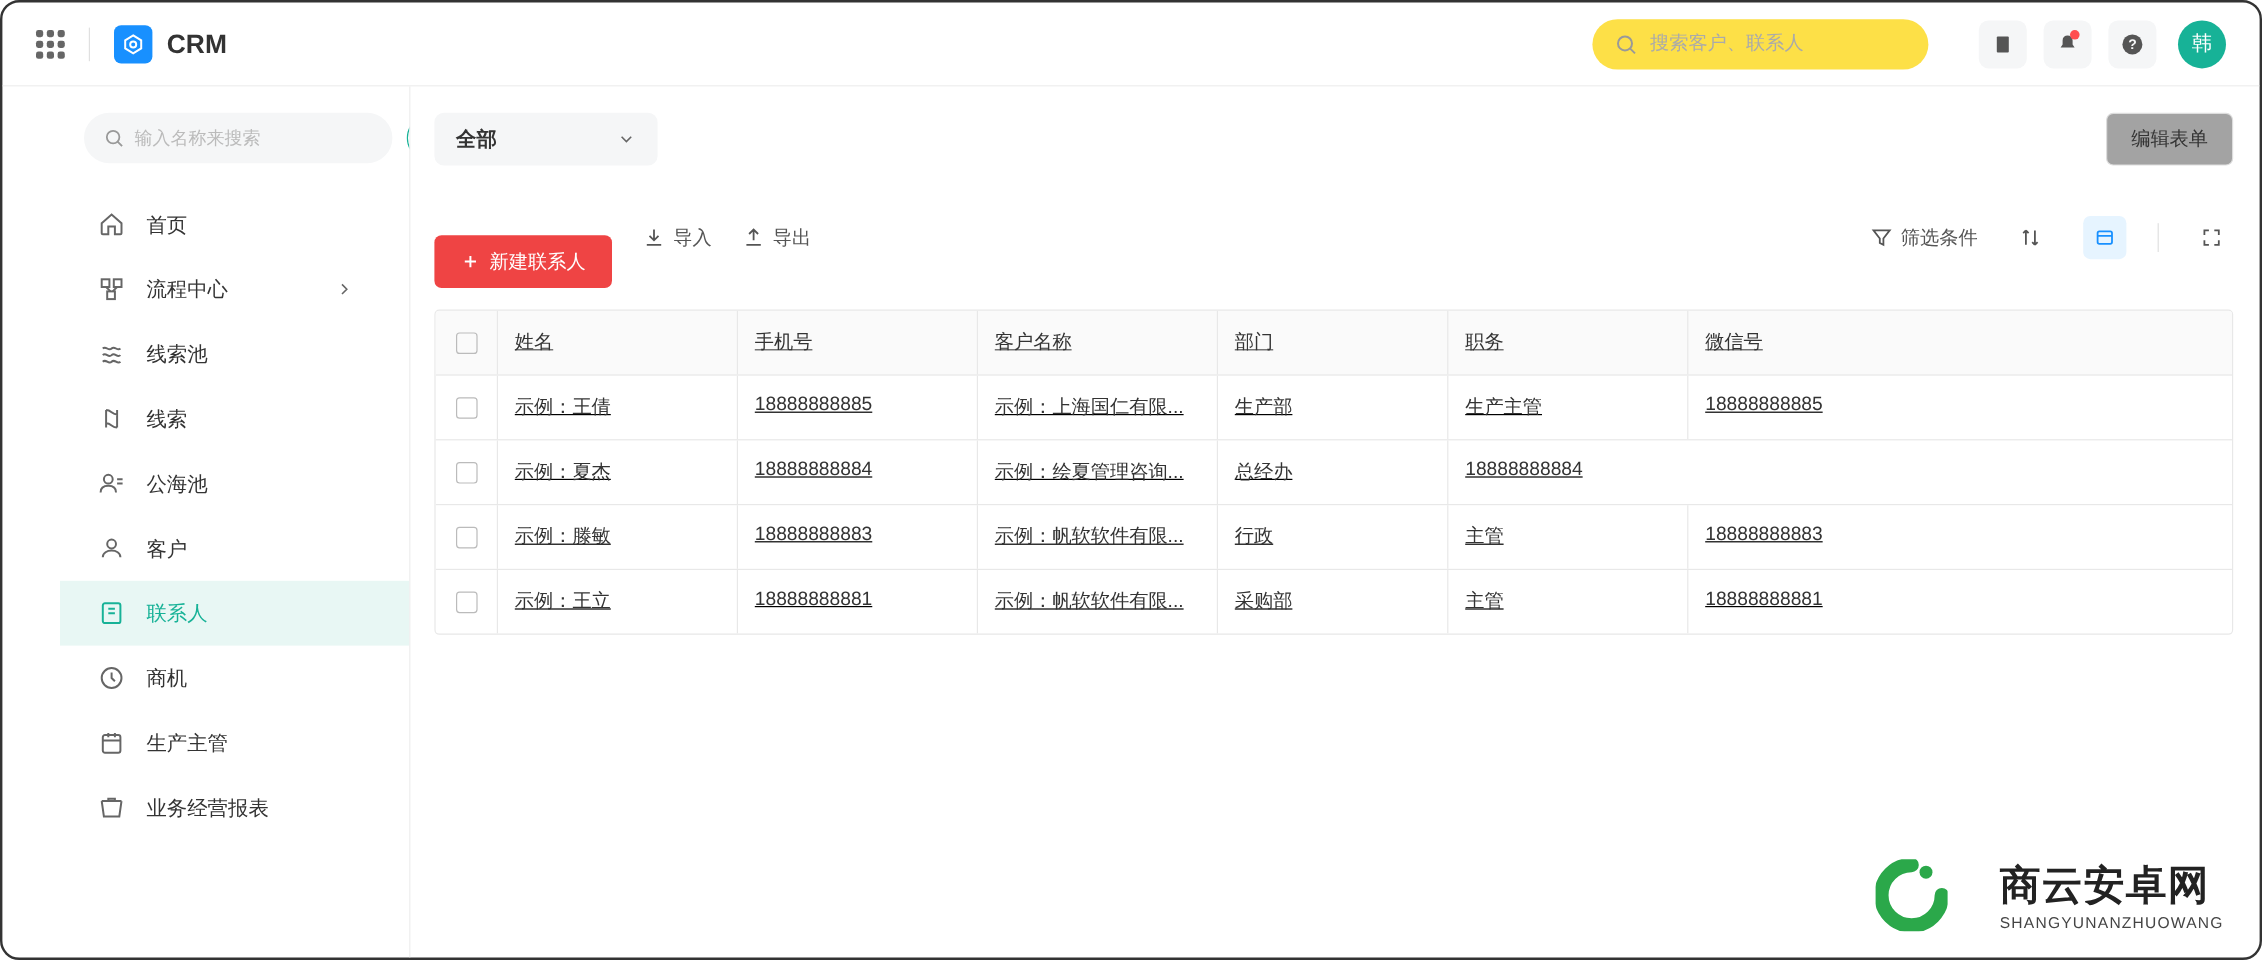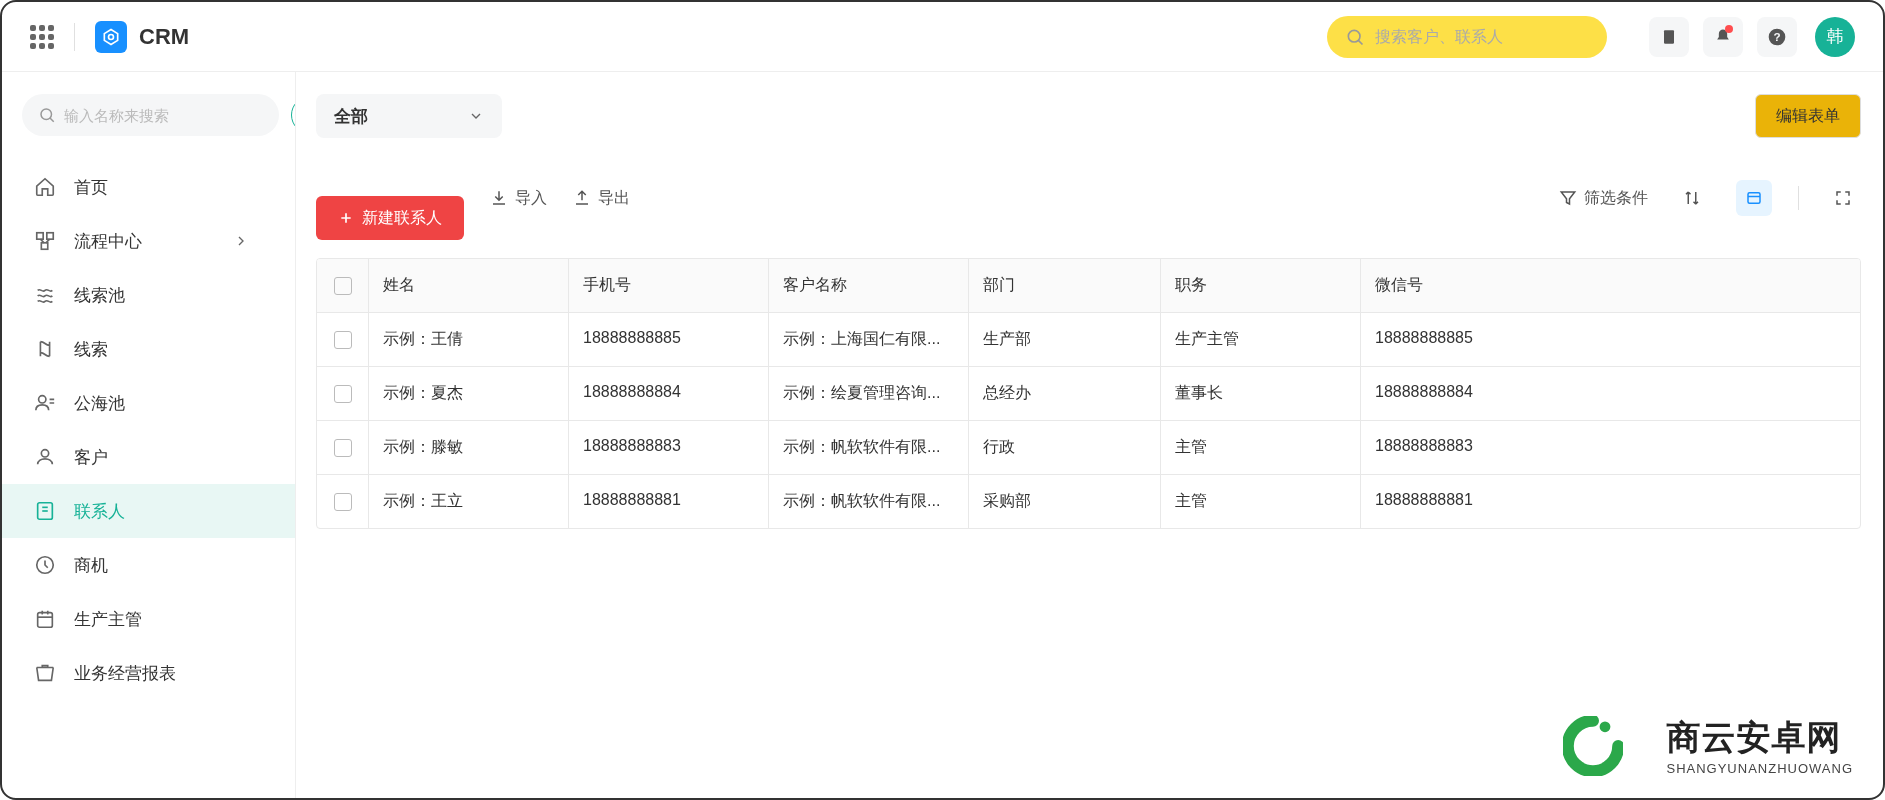--- a/index.html
+++ b/index.html
@@ -20,21 +20,21 @@
 .global-search input::placeholder { color: #aaa; }
 .header-icon { width: 40px; height: 40px; display: flex; align-items: center; justify-content: center; border-radius: 8px; background: #f5f6f7; margin-left: 14px; cursor: pointer; position: relative; }
 .header-icon svg { width: 20px; height: 20px; color: #555; }
 .notif-dot { position: absolute; top: 8px; right: 10px; width: 8px; height: 8px; background: #ff4d4f; border-radius: 50%; }
 .avatar { width: 40px; height: 40px; border-radius: 50%; background: #17b297; color: #fff; display: flex; align-items: center; justify-content: center; margin-left: 18px; font-size: 17px; cursor: pointer; }
 
 
 .body-wrap { display: flex; height: calc(100% - 70px); }
 
 
-.sidebar { width: 294px; border-right: 1px solid #eee; display: flex; flex-direction: column; overflow:hidden; }
+.sidebar { width: 340px; border-right: 1px solid #eee; display: flex; flex-direction: column; overflow:hidden;padding-left:48px; }
 .sidebar-top { display: flex; align-items: center; padding: 22px 16px 18px 20px; gap: 12px; }
 .side-search { flex: 1; height: 42px; background: #f5f6f7; border-radius: 21px; display: flex; align-items: center; padding: 0 16px; }
 .side-search svg { width: 18px; height: 18px; color: #999; margin-right: 8px; }
 .side-search input { border: none; background: transparent; outline: none; font-size: 15px; flex: 1; }
 .side-search input::placeholder { color: #bbb; }
 .new-btn { height: 38px; padding: 0 16px; border: 1.5px solid #17b297; color: #17b297; border-radius: 19px; background: #fff; display: flex; align-items: center; font-size: 15px; cursor: pointer; gap: 6px; }
 .collapse-btn { width: 28px; height: 28px; border: 1px solid #ddd; border-radius: 50%; display: flex; align-items: center; justify-content: center; cursor: pointer; }
 .collapse-btn svg { width: 14px; height: 14px; color: #666; }
 
 .nav { padding: 6px 0; overflow-y: auto; }
@@ -43,36 +43,36 @@
 .nav-item.active { background: #e8f7f4; color: #17b297; }
 .nav-item.active svg { color: #17b297; }
 .nav-item .chev { position: absolute; right: 28px; width: 16px; height: 16px; }
 
 
 .main { flex: 1; display: flex; flex-direction: column; padding: 22px 22px 0 20px; overflow: hidden; }
 .toolbar-1 { display: flex; align-items: center; margin-bottom: 18px; }
 .dropdown { height: 44px; background: #f5f6f7; border-radius: 8px; padding: 0 18px; display: flex; align-items: center; font-size: 17px; font-weight: 600; color: #333; cursor: pointer; gap: 100px; }
 .dropdown svg { width: 16px; height: 16px; color: #666; }
 .toolbar-1-spacer { flex: 1; }
-.edit-form-btn { height: 44px; padding: 0 20px; border: 1px solid #ddd; background: #eab308; border-radius: 6px; font-size: 16px; color: #333; cursor: pointer; }
+.edit-form-btn { height: 44px; padding: 0 20px; border: 1px solid #ddd; background: #a3a3a3; border-radius: 6px; font-size: 16px; color: #333; cursor: pointer; }
 
 .toolbar-2 { display: flex; align-items: center; margin-bottom: 18px; gap: 26px; }
 .primary-btn { height: 44px; padding: 0 22px; background: #ef4444; color: #fff; border: none; border-radius: 6px; font-size: 16px; display: flex; align-items: center; gap: 8px; cursor: pointer; margin-top: 40px; }
 .text-btn { display: flex; align-items: center; gap: 7px; color: #555; font-size: 16px; cursor: pointer; }
 .text-btn svg { width: 18px; height: 18px; }
 .toolbar-2-spacer { flex: 1; }
 .tool-icon { width: 36px; height: 36px; display: flex; align-items: center; justify-content: center; border-radius: 6px; cursor: pointer; }
 .tool-icon svg { width: 18px; height: 18px; color: #555; }
 .tool-icon.active { background: #e6f4ff; }
 .tool-icon.active svg { color: #1890ff; }
 .tool-sep { width: 1px; height: 24px; background: #e0e0e0; }
 
 
 .table { border: 1px solid #e8e8e8; border-radius: 4px; overflow: hidden; }
-.trow { display: flex; border-bottom: 1px solid #e8e8e8; }
+.trow { display: flex; border-bottom: 1px solid #e8e8e8; text-decoration: underline; }
 .trow:last-child { border-bottom: none; }
 .trow.thead { background: #fafafa; font-weight: 500; color: #555; }
 .tcell { padding: 16px 14px; font-size: 16px; color: #333; border-right: 1px solid #e8e8e8; overflow: hidden; text-overflow: ellipsis; white-space: nowrap; }
 .tcell:last-child { border-right: none; }
 .tcell.chk { width: 52px; display: flex; align-items: center; justify-content: center; padding: 0; }
 .checkbox { width: 18px; height: 18px; border: 1.5px solid #bbb; border-radius: 3px; cursor: pointer; }
 .c-name { width: 200px; }
 .c-phone { width: 200px; }
 .c-cust { width: 200px; }
 .c-dept { width: 192px; }
@@ -325,21 +325,20 @@
     <div class="tcell c-wx">18888888885</div>
           </div>
           <div class="trow">
     <div class="tcell chk">
               <div class="checkbox"></div>
             </div>
     <div class="tcell c-name">示例：夏杰</div>
     <div class="tcell c-phone">18888888884</div>
     <div class="tcell c-cust">示例：绘夏管理咨询...</div>
     <div class="tcell c-dept">总经办</div>
-    <div class="tcell c-pos">董事长</div>
     <div class="tcell c-wx">18888888884</div>
           </div>
           <div class="trow">
     <div class="tcell chk">
               <div class="checkbox"></div>
             </div>
     <div class="tcell c-name">示例：滕敏</div>
     <div class="tcell c-phone">18888888883</div>
     <div class="tcell c-cust">示例：帆软软件有限...</div>
     <div class="tcell c-dept">行政</div>

